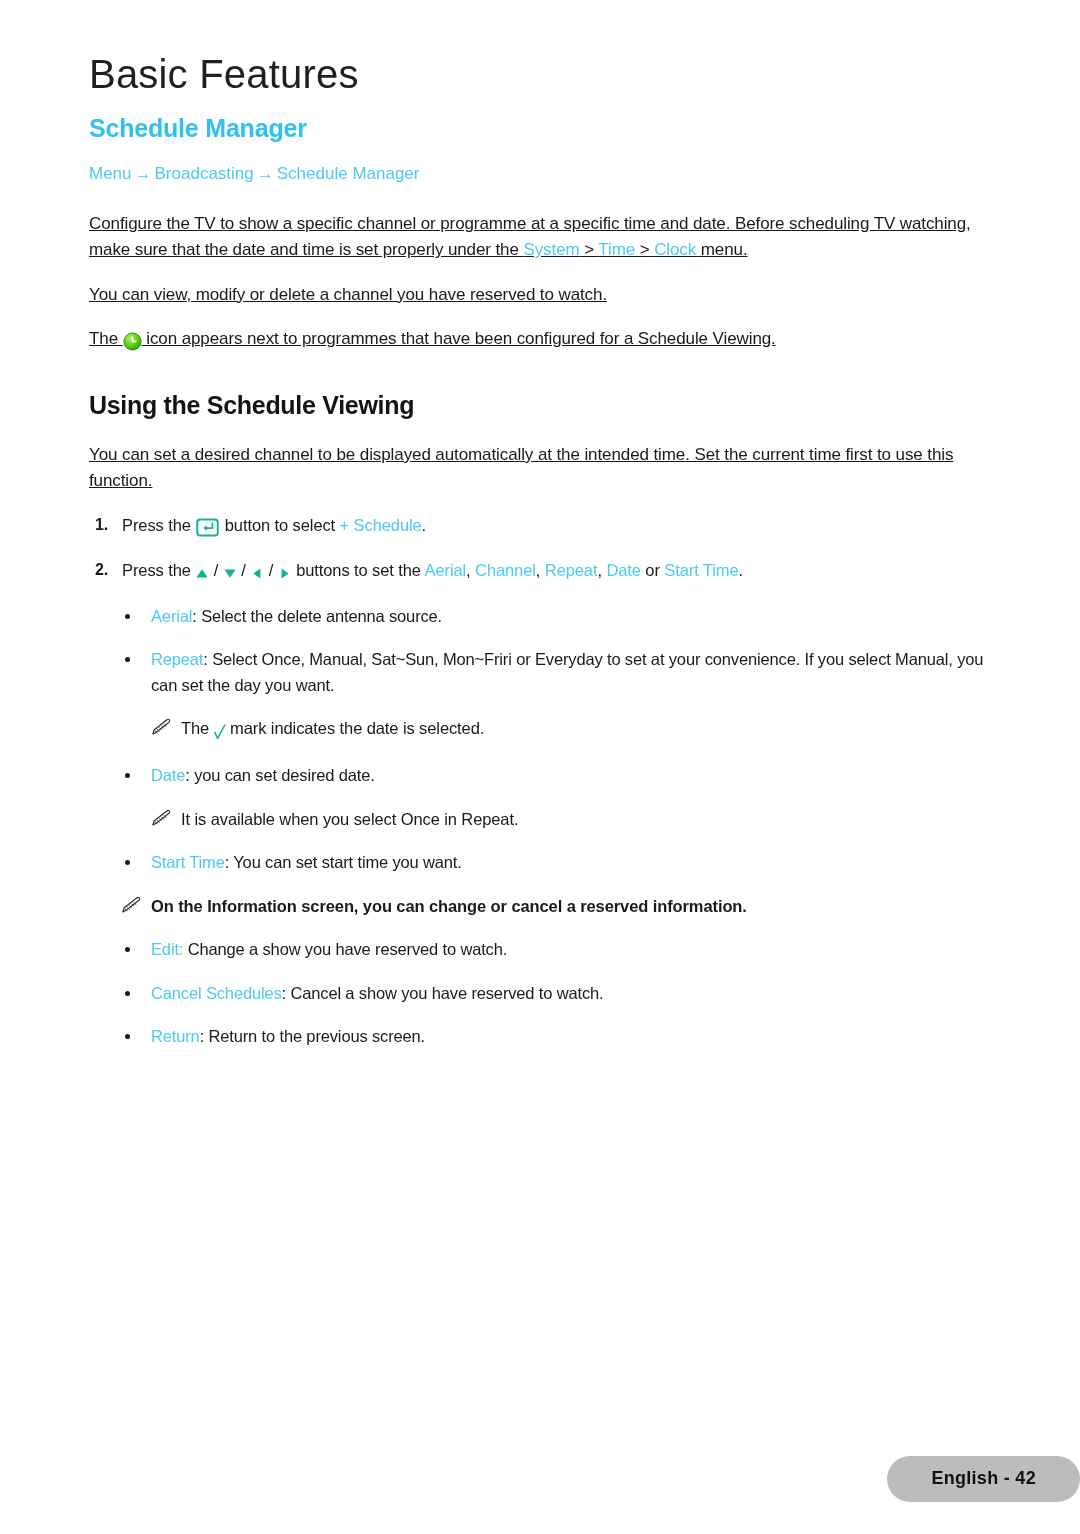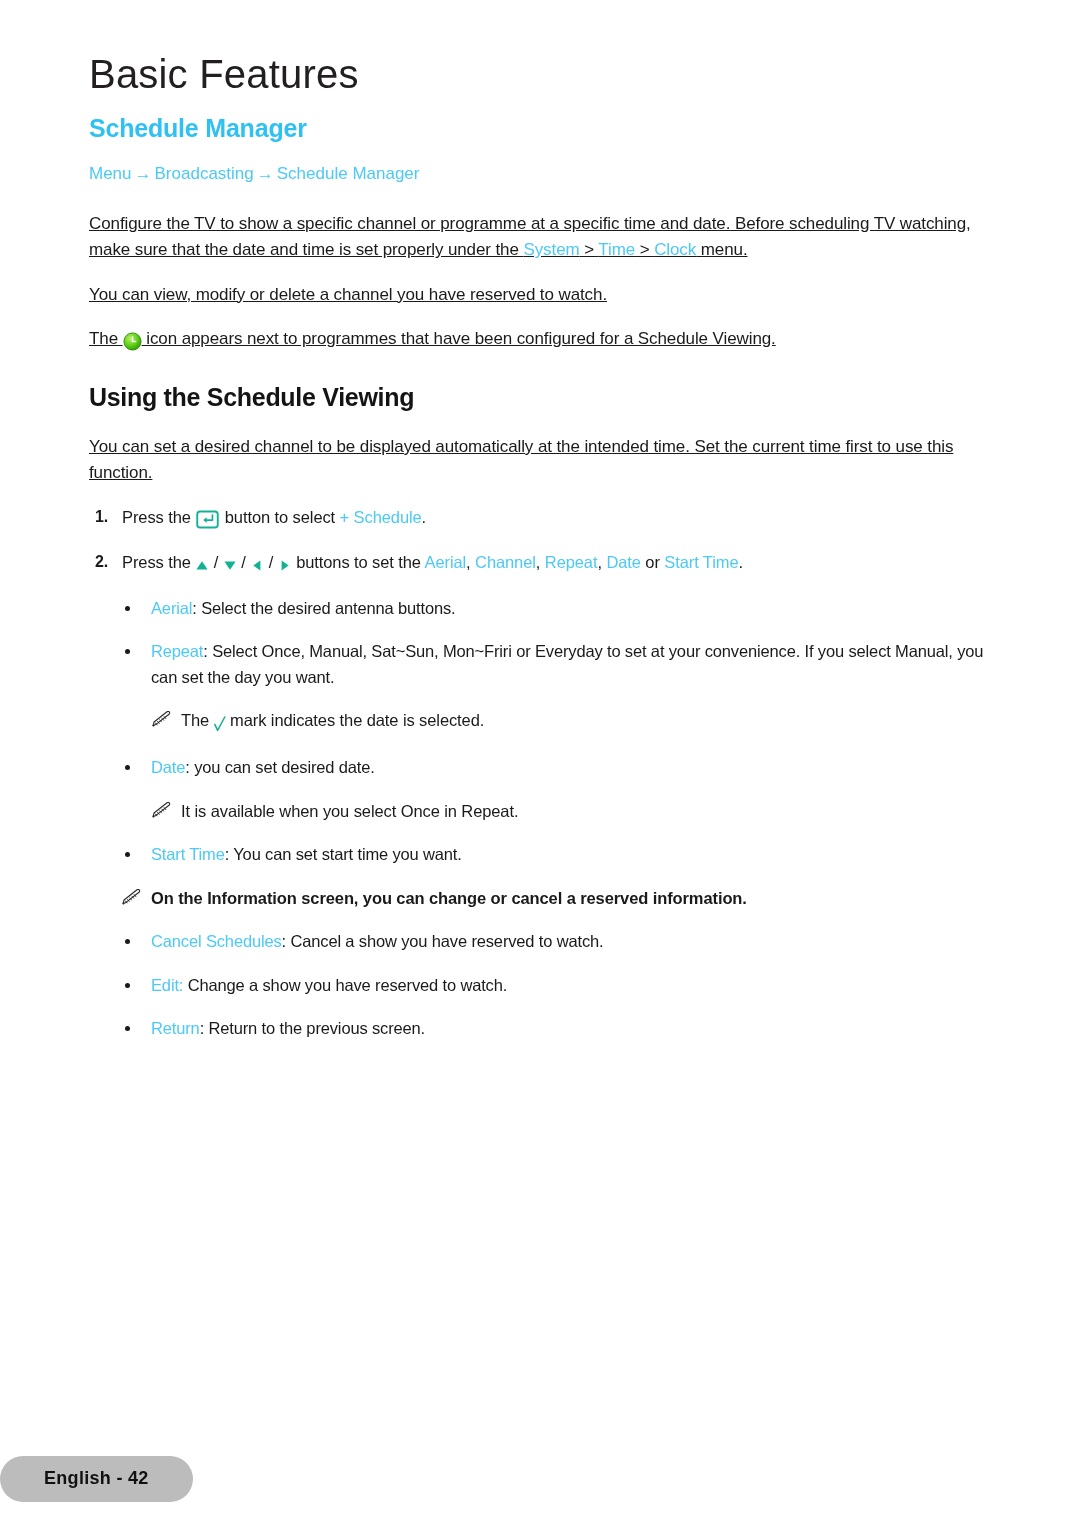--- a/index.html
+++ b/index.html
@@ -54,21 +54,21 @@
   }
   .breadcrumb .arrow {
     color: #4CC9F5;
     padding: 0 3px;
   }
   .subsection-title {
     font-size: 25px;
     font-weight: bold;
     color: #141414;
     letter-spacing: -0.3px;
-    margin: 28px 0 22px 0;
+    margin: 36px 0 22px 0;
     line-height: 1.15;
   }
 
   
   p.body {
     font-size: 17px;
     line-height: 1.55;
     margin: 0 0 18px 0;
     color: #1a1a1a;
     letter-spacing: -0.1px;
@@ -152,21 +152,21 @@
   .enter-ico { width: 23px; height: 19px; vertical-align: -3px; margin: 0 1px; }
   .tri { width: 14px; height: 13px; vertical-align: -1px; }
   .check-ico { width: 12px; height: 16px; vertical-align: -3px; }
 
   
   .footer {
     position: absolute;
     left: 0;
     top: 1456px;
     width: 1080px;
-    text-align: left;
+    text-align: right;
   }
   .page-badge {
     display: inline-block;
     background: #bcbcbc;
     color: #111111;
     font-size: 18px;
     font-weight: bold;
     letter-spacing: 0.3px;
     padding: 12px 44px 13px 44px;
     border-radius: 26px;
@@ -223,21 +223,21 @@
               <path d="M3.4 6.5 L10.4 1.4 L10.4 11.6 Z" fill="#13B193"></path>
             </svg></span><span> / </span><span class="icon-inline"><svg class="tri" viewBox="0 0 14 13" xmlns="http://www.w3.org/2000/svg">
               <path d="M10.6 6.5 L3.6 1.4 L3.6 11.6 Z" fill="#13B193"></path>
             </svg></span><span> buttons to set the </span><span class="blue">Aerial</span><span>, </span><span class="blue">Channel</span><span>, </span><span class="blue">Repeat</span><span>, </span><span class="blue">Date</span><span> or </span><span class="blue">Start Time</span><span>.</span>
       </li>
     </ol>
 
     <ul class="bullets">
       <li>
         <span class="dot"></span>
-          <span class="txt"><span class="blue">Aerial</span><span>: Select the desired antenna buttons.</span></span>
+          <span class="txt"><span class="blue">Aerial</span><span>: Select the delete antenna source.</span></span>
       </li>
       <li>
         <span class="dot"></span>
           <span class="txt"><span class="blue">Repeat</span><span>: Select Once, Manual, Sat~Sun, Mon~Friri or Everyday to set at your convenience. If you select Manual, you can set the day you want.</span></span>
       </li>
     </ul>
 
     <div class="note">
       <span class="pencil"><svg viewBox="0 0 21 17" xmlns="http://www.w3.org/2000/svg">
             <path d="M2.2 14.6 L5.0 13.4 L18.0 3.2 C18.8 2.6 18.9 1.6 18.3 0.9 C17.7 0.2 16.7 0.2 16.0 0.8 L3.0 11.0 L2.2 14.6 Z" fill="#ffffff" stroke="#2a2a2a" stroke-width="1.1" stroke-linejoin="round"></path>
@@ -277,25 +277,25 @@
             <path d="M2.2 14.6 L5.0 13.4 L18.0 3.2 C18.8 2.6 18.9 1.6 18.3 0.9 C17.7 0.2 16.7 0.2 16.0 0.8 L3.0 11.0 L2.2 14.6 Z" fill="#ffffff" stroke="#2a2a2a" stroke-width="1.1" stroke-linejoin="round"></path>
             <path d="M4.0 11.6 L6.4 14.2" fill="none" stroke="#2a2a2a" stroke-width="1"></path>
             <path d="M6.2 10.0 L8.6 12.8 M8.4 8.4 L10.8 11.2 M10.6 6.8 L13.0 9.6 M12.8 5.2 L15.2 8.0" fill="none" stroke="#2a2a2a" stroke-width="0.8"></path>
             <circle cx="2.4" cy="14.4" r="1.0" fill="#2a2a2a"></circle>
           </svg></span><span>On the Information screen, you can change or cancel a reserved information.</span>
     </div>
 
     <ul class="bullets">
       <li>
         <span class="dot"></span>
+          <span class="txt"><span class="blue">Edit:</span><span> Change a show you have reserved to watch.</span></span>
+      </li>
+      <li>
+        <span class="dot"></span>
           <span class="txt"><span class="blue">Cancel Schedules</span><span>: Cancel a show you have reserved to watch.</span></span>
-      </li>
-      <li>
-        <span class="dot"></span>
-          <span class="txt"><span class="blue">Edit:</span><span> Change a show you have reserved to watch.</span></span>
       </li>
       <li>
         <span class="dot"></span>
           <span class="txt"><span class="blue">Return</span><span>: Return to the previous screen.</span></span>
       </li>
     </ul>
 
   </div>
 
   <div class="footer">

